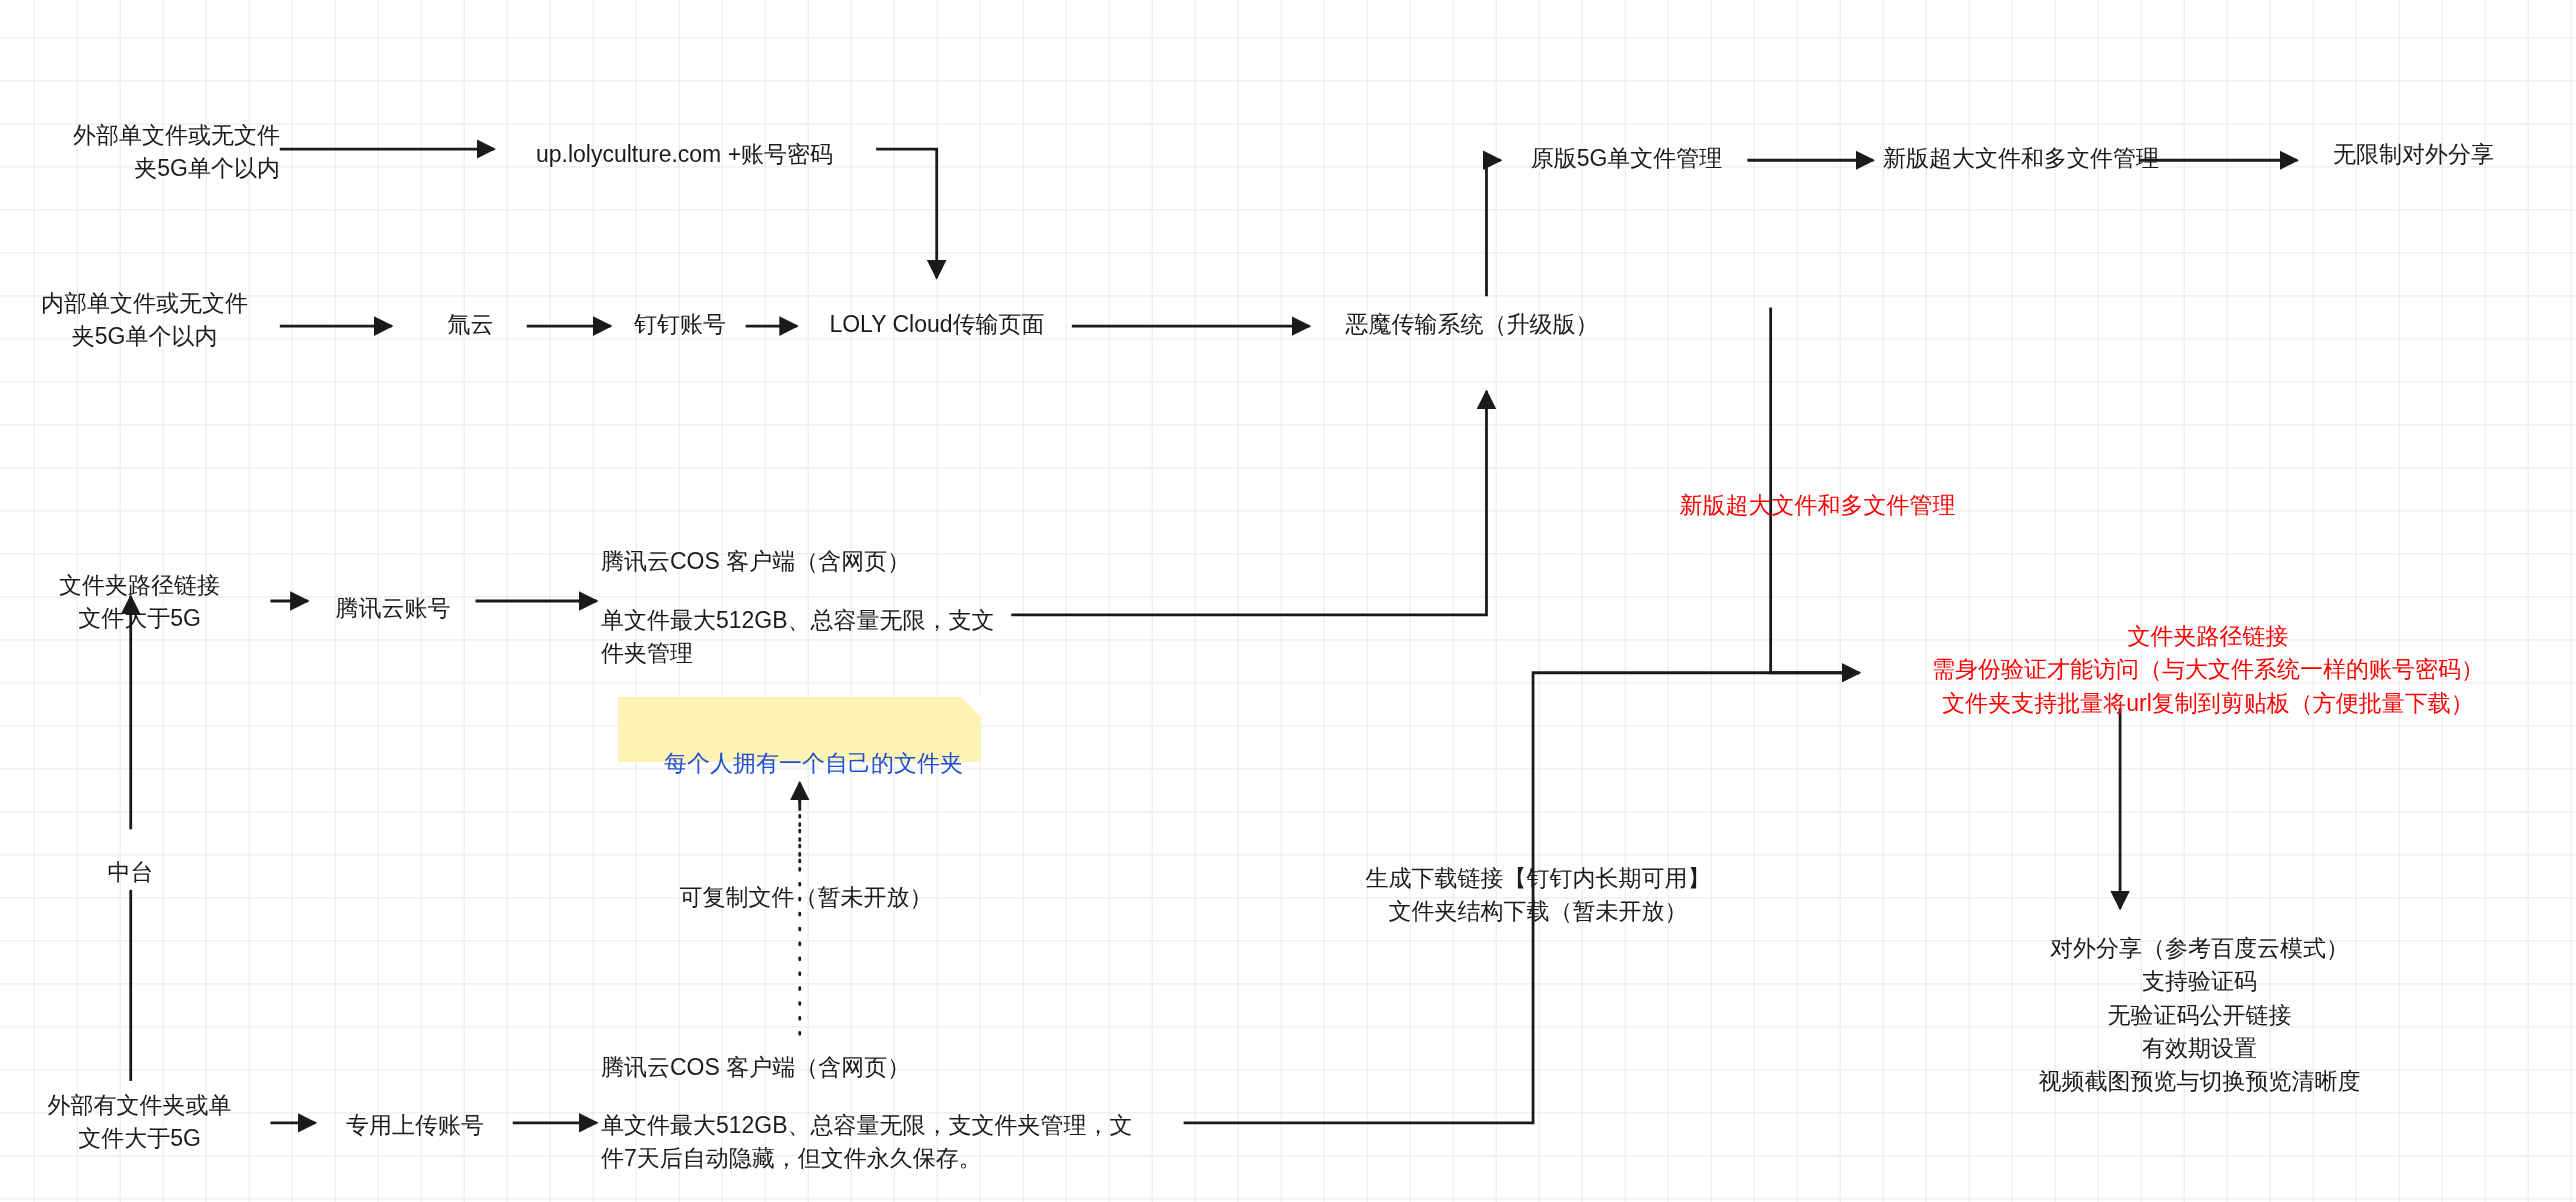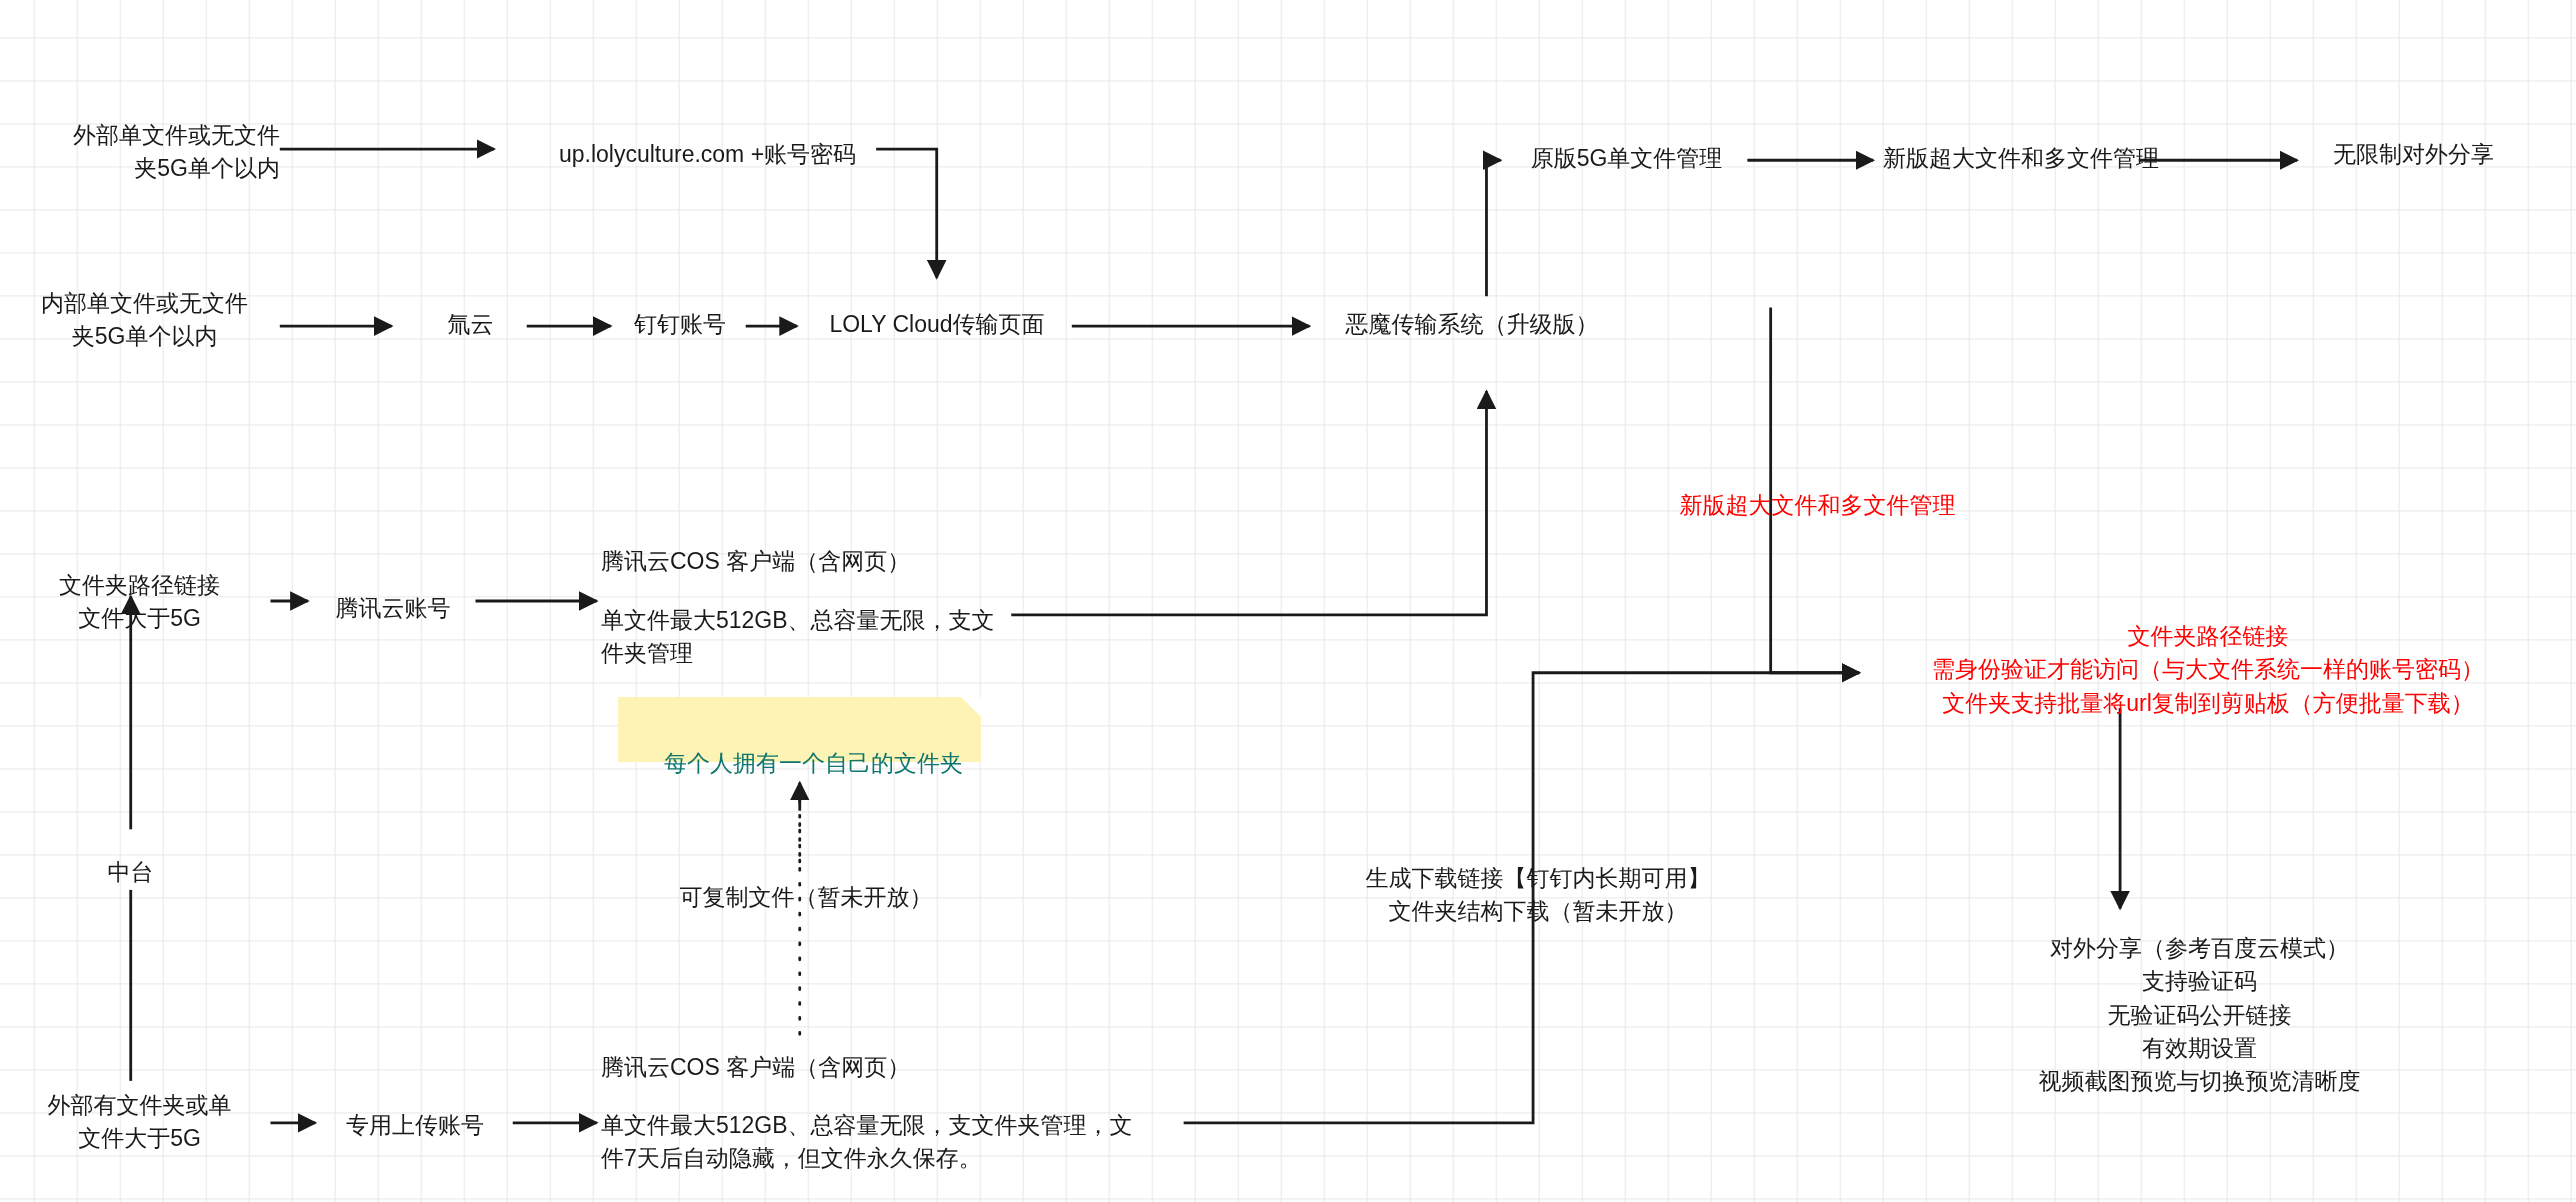--- a/index.html
+++ b/index.html
@@ -32,21 +32,21 @@
   }
   .node.red {
     color: #ff0000;
   }
   .node.left {
     text-align: left;
   }
   .sticky {
     position: absolute;
     background: #fdf3b5;
-    color: #0f766e;
+    color: #1d4ed8;
     font-size: 23px;
     line-height: 1.45;
     padding: 17px 20.5px;
     white-space: pre;
     text-align: right;
     box-sizing: border-box;
   }
   .sticky-fold {
     position: absolute;
     right: 0;
@@ -119,21 +119,21 @@
       <path d="M 858 1110 L 858 880"></path>
       <path d="M 858 925 L 858 845" stroke-dasharray="2 14"></path>
     </g>
     <g stroke="#1a1a1a" stroke-width="3" fill="none">
       <path d="M 858 870 L 858 840" marker-end="url(#arrow)"></path>
     </g>
   </svg>
 
   <div class="node" style="left:28px; top:119px; width:252px;text-align:right;">外部单文件或无文件
 夹5G单个以内</div>
-  <div class="node" style="left:526px; top:138px; width:363px;">up.lolyculture.com +账号密码</div>
+  <div class="node" style="left:503px; top:138px; width:363px;">up.lolyculture.com +账号密码</div>
   <div class="node" style="left:1510px; top:142px; width:233px;">原版5G单文件管理</div>
   <div class="node" style="left:1883px; top:142px; width:252px;">新版超大文件和多文件管理</div>
   <div class="node" style="left:2311px; top:138px; width:205px;">无限制对外分享</div>
 
   <div class="node" style="left:18.6px; top:287px; width:252px;">内部单文件或无文件
 夹5G单个以内</div>
   <div class="node" style="left:424px; top:308px; width:93px;">氚云</div>
   <div class="node" style="left:615px; top:308px; width:130px;">钉钉账号</div>
   <div class="node" style="left:802px; top:308px; width:270px;">LOLY Cloud传输页面</div>
   <div class="node" style="left:1323px; top:308px; width:298px;">恶魔传输系统（升级版）</div>

